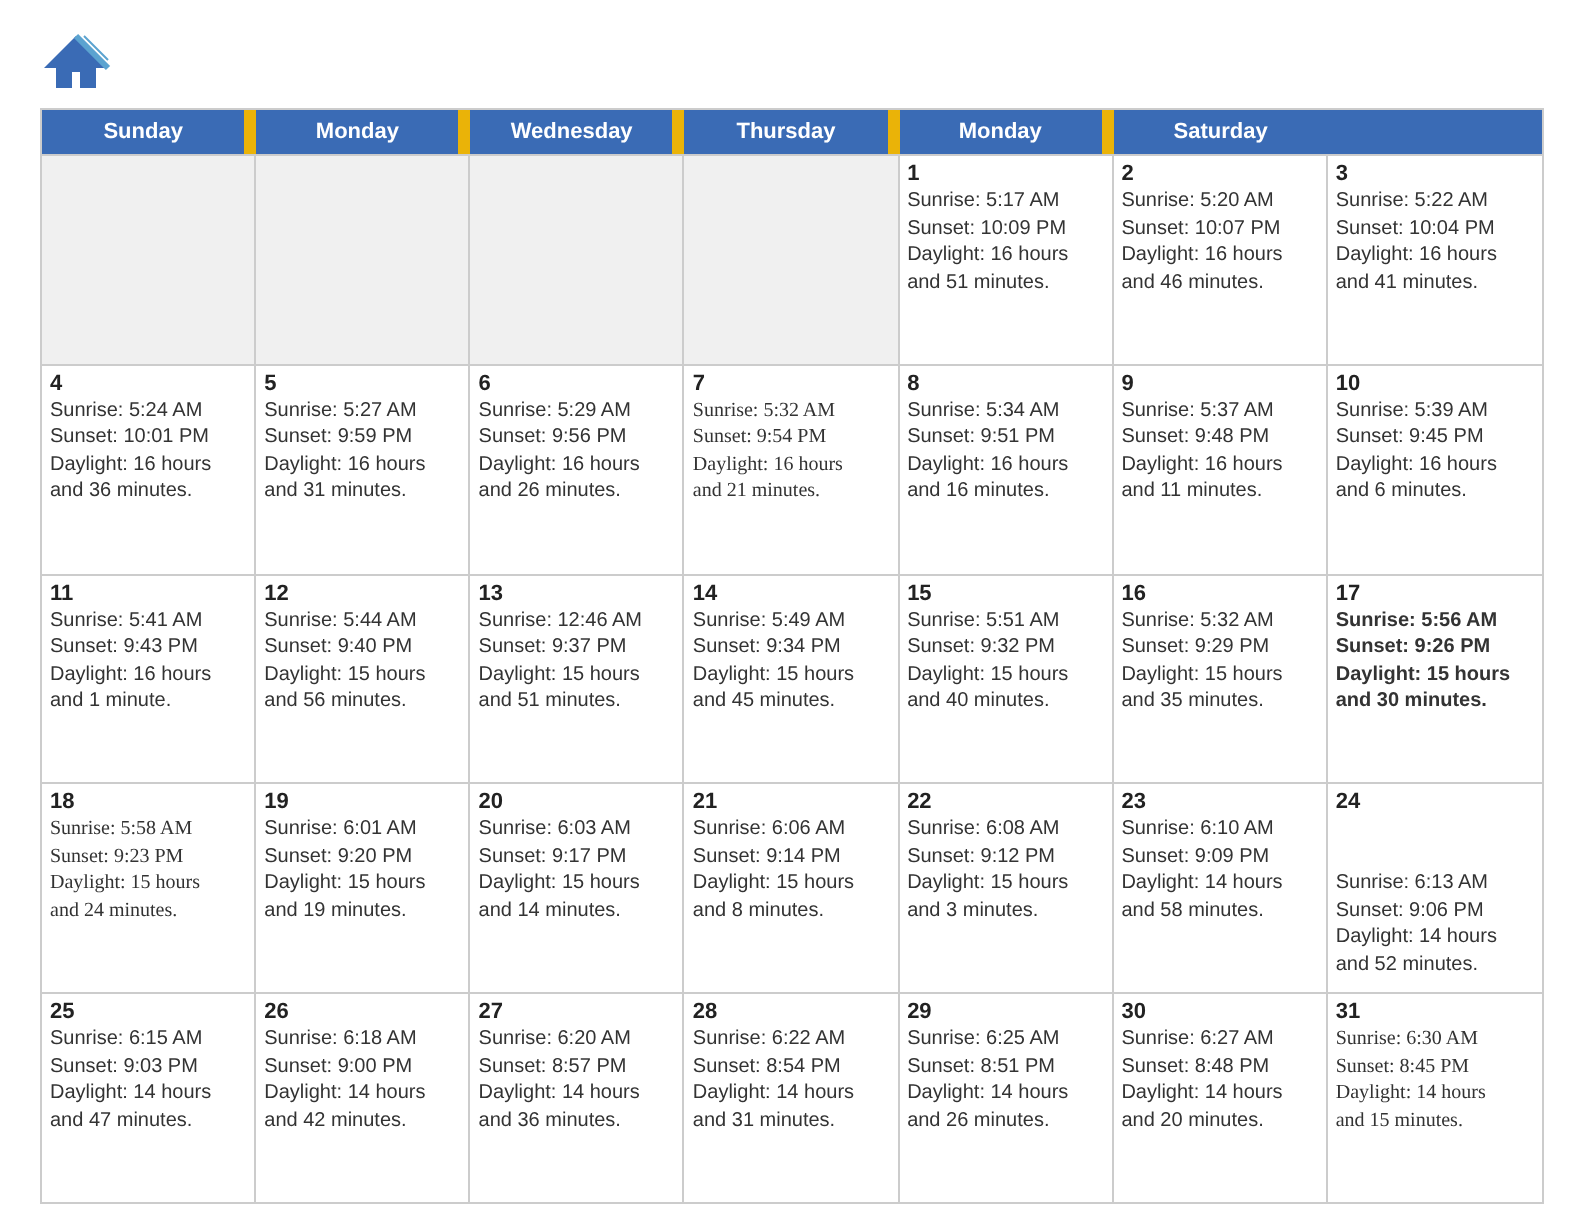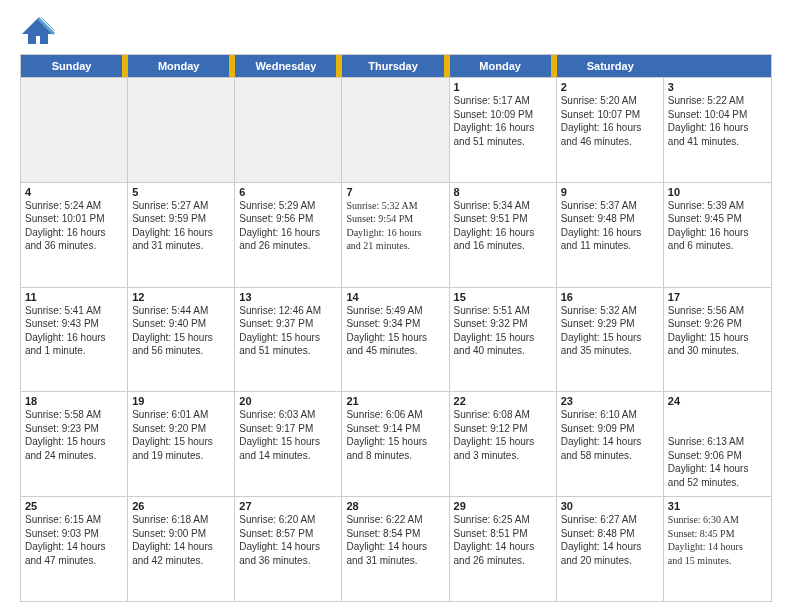--- a/index.html
+++ b/index.html
@@ -262,30 +262,30 @@
           </div>
           <div class="cal-cell">
             <div class="day-num">16</div>
             <div class="cell-text" style="white-space: pre-line;">Sunrise: 5:32 AM
 Sunset: 9:29 PM
 Daylight: 15 hours
 and 35 minutes.</div>
           </div>
           <div class="cal-cell">
             <div class="day-num">17</div>
-            <div class="cell-text" style="white-space: pre-line;">Sunrise: 5:56 AM
+            <div class="cell-text" style="white-space: pre-line; font-weight: bold;">Sunrise: 5:56 AM
 Sunset: 9:26 PM
 Daylight: 15 hours
 and 30 minutes.</div>
           </div>
         </div>
         <div class="cal-row">
           <div class="cal-cell">
             <div class="day-num">18</div>
-            <div class="cell-text" style="white-space: pre-line;">Sunrise: 5:58 AM
+            <div class="cell-text" style="white-space: pre-line; font-family: Liberation Serif, serif;">Sunrise: 5:58 AM
 Sunset: 9:23 PM
 Daylight: 15 hours
 and 24 minutes.</div>
           </div>
           <div class="cal-cell">
             <div class="day-num">19</div>
             <div class="cell-text" style="white-space: pre-line;">Sunrise: 6:01 AM
 Sunset: 9:20 PM
 Daylight: 15 hours
 and 19 minutes.</div>

